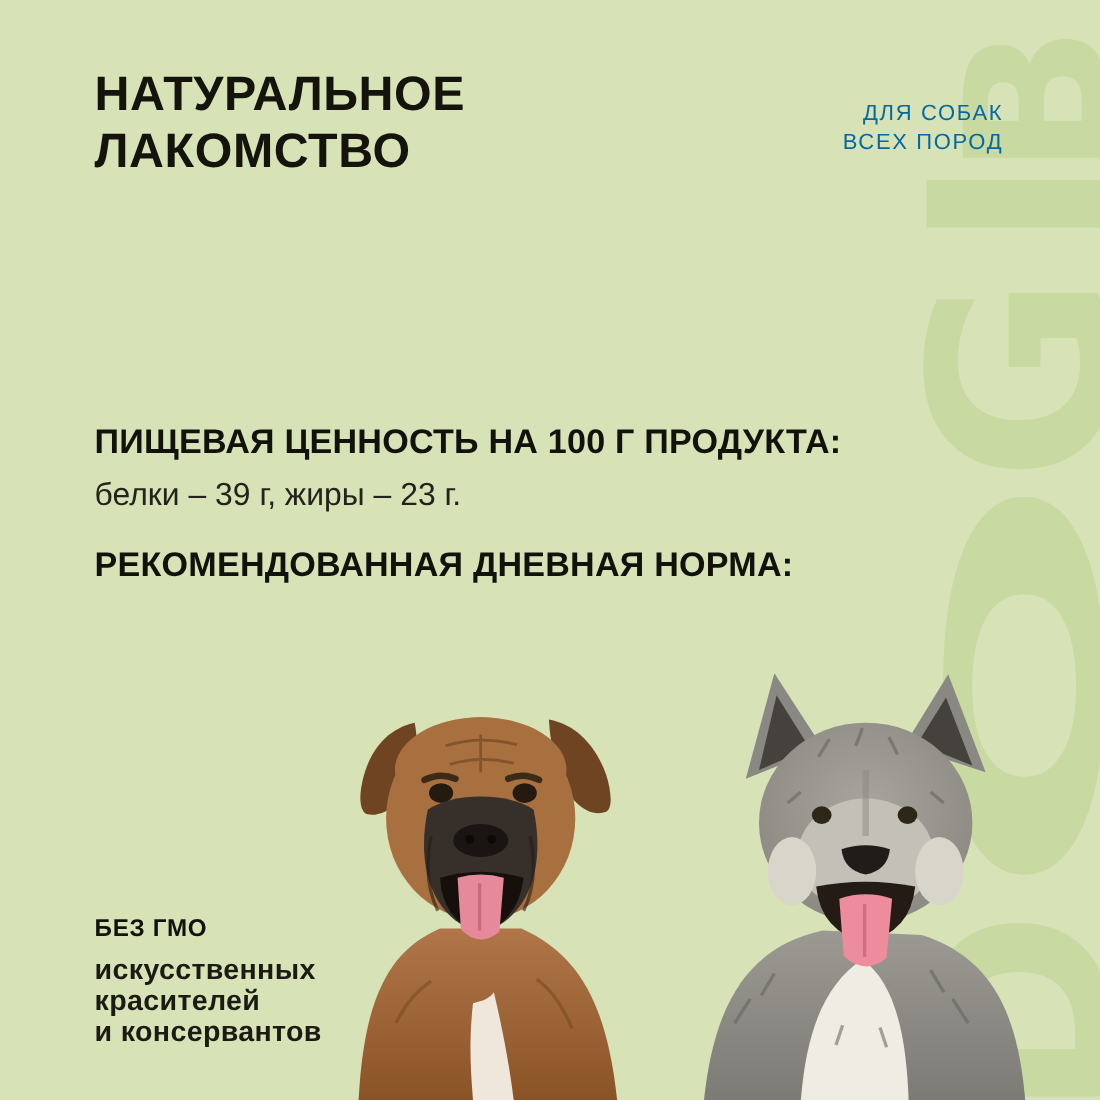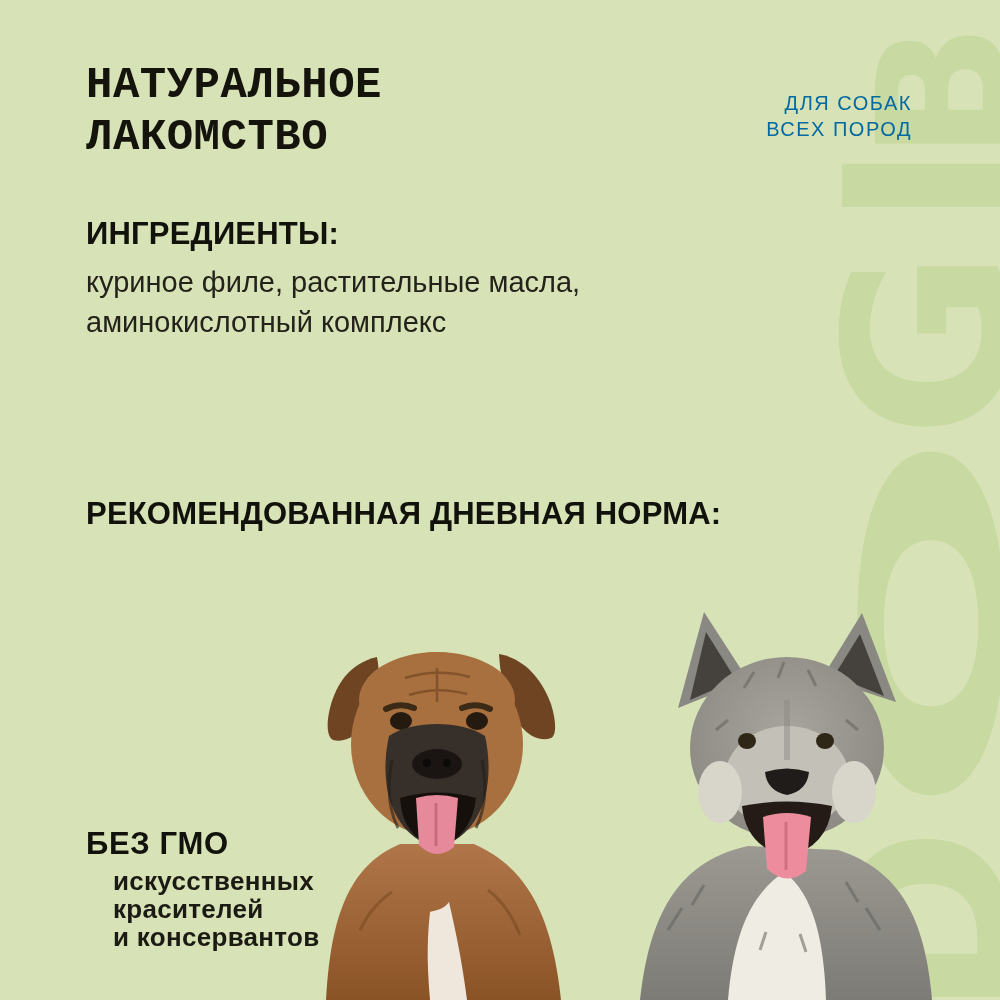--- a/index.html
+++ b/index.html
@@ -9,21 +9,21 @@
     background:#d7e3b6;
     overflow:hidden;
     font-family:"Liberation Sans", sans-serif;
     color:#17170f;
   }
   .abs{position:absolute;}
   .pre{white-space:pre-line;}
 
   .title{
     left:86px;top:60px;
-    font-family:Liberation Mono, monospace;
+    font-family:Liberation Sans, sans-serif;
     font-weight:800;
     font-size:44px;line-height:1.18;
     letter-spacing:0.5px;
     color:#14140d;
   }
   .audience{
     top:90px;right:88px;
     text-align:right;
     font-size:20px;line-height:1.32;
     font-weight:400;
@@ -42,27 +42,27 @@
     font-size:29px;line-height:1.38;
     font-weight:400;
     color:#23231c;
   }
   .sec-1{top:216px;}
   .sec-2{top:384px;}
   .sec-3{top:496px;}
 
   .gmo{left:86px;top:826px;width:320px;}
   .gmo .h{
-    font-weight:800;font-size:31px;line-height:36px;
+    font-weight:800;font-size:22px;line-height:36px;
     letter-spacing:0.6px;color:#12120c;
   }
   .gmo .b{
     margin-top:5px;
     font-weight:700;font-size:26px;line-height:1.08;
-    letter-spacing:0.3px;color:#1b1b14;margin-left:27px;
+    letter-spacing:0.3px;color:#1b1b14;
   }
 
   .layer{left:0;top:0;width:1000px;height:1000px;pointer-events:none;}
   svg text.wm{
     font-family:"DejaVu Sans", sans-serif;
     font-weight:bold;
   }
 </style>
 </head>
 <body>
@@ -78,26 +78,25 @@
       <text class="wm" transform="translate(1010,1018) rotate(-90)" font-size="230">D</text>
     </g>
   </svg>
 
   <div class="abs title pre">НАТУРАЛЬНОЕ
 ЛАКОМСТВО</div>
 
   <div class="abs audience pre">ДЛЯ СОБАК
 ВСЕХ ПОРОД</div>
 
-  <div class="abs section sec-1">
-    <div class="h">ИНГРЕДИЕНТЫ:</div>
-    <div class="b pre">куриное филе, растительные масла,
-аминокислотный комплекс</div>
+
+  <div class="abs section sec-2">
+    <div class="h">ПИЩЕВАЯ ЦЕННОСТЬ НА 100 Г ПРОДУКТА:</div>
+    <div class="b pre">белки – 39 г, жиры – 23 г.</div>
   </div>
-
 
   <div class="abs section sec-3">
     <div class="h">РЕКОМЕНДОВАННАЯ ДНЕВНАЯ НОРМА:</div>
   </div>
 
   <div class="abs gmo">
     <div class="h">БЕЗ ГМО</div>
     <div class="b pre">искусственных
 красителей
 и консервантов</div>

